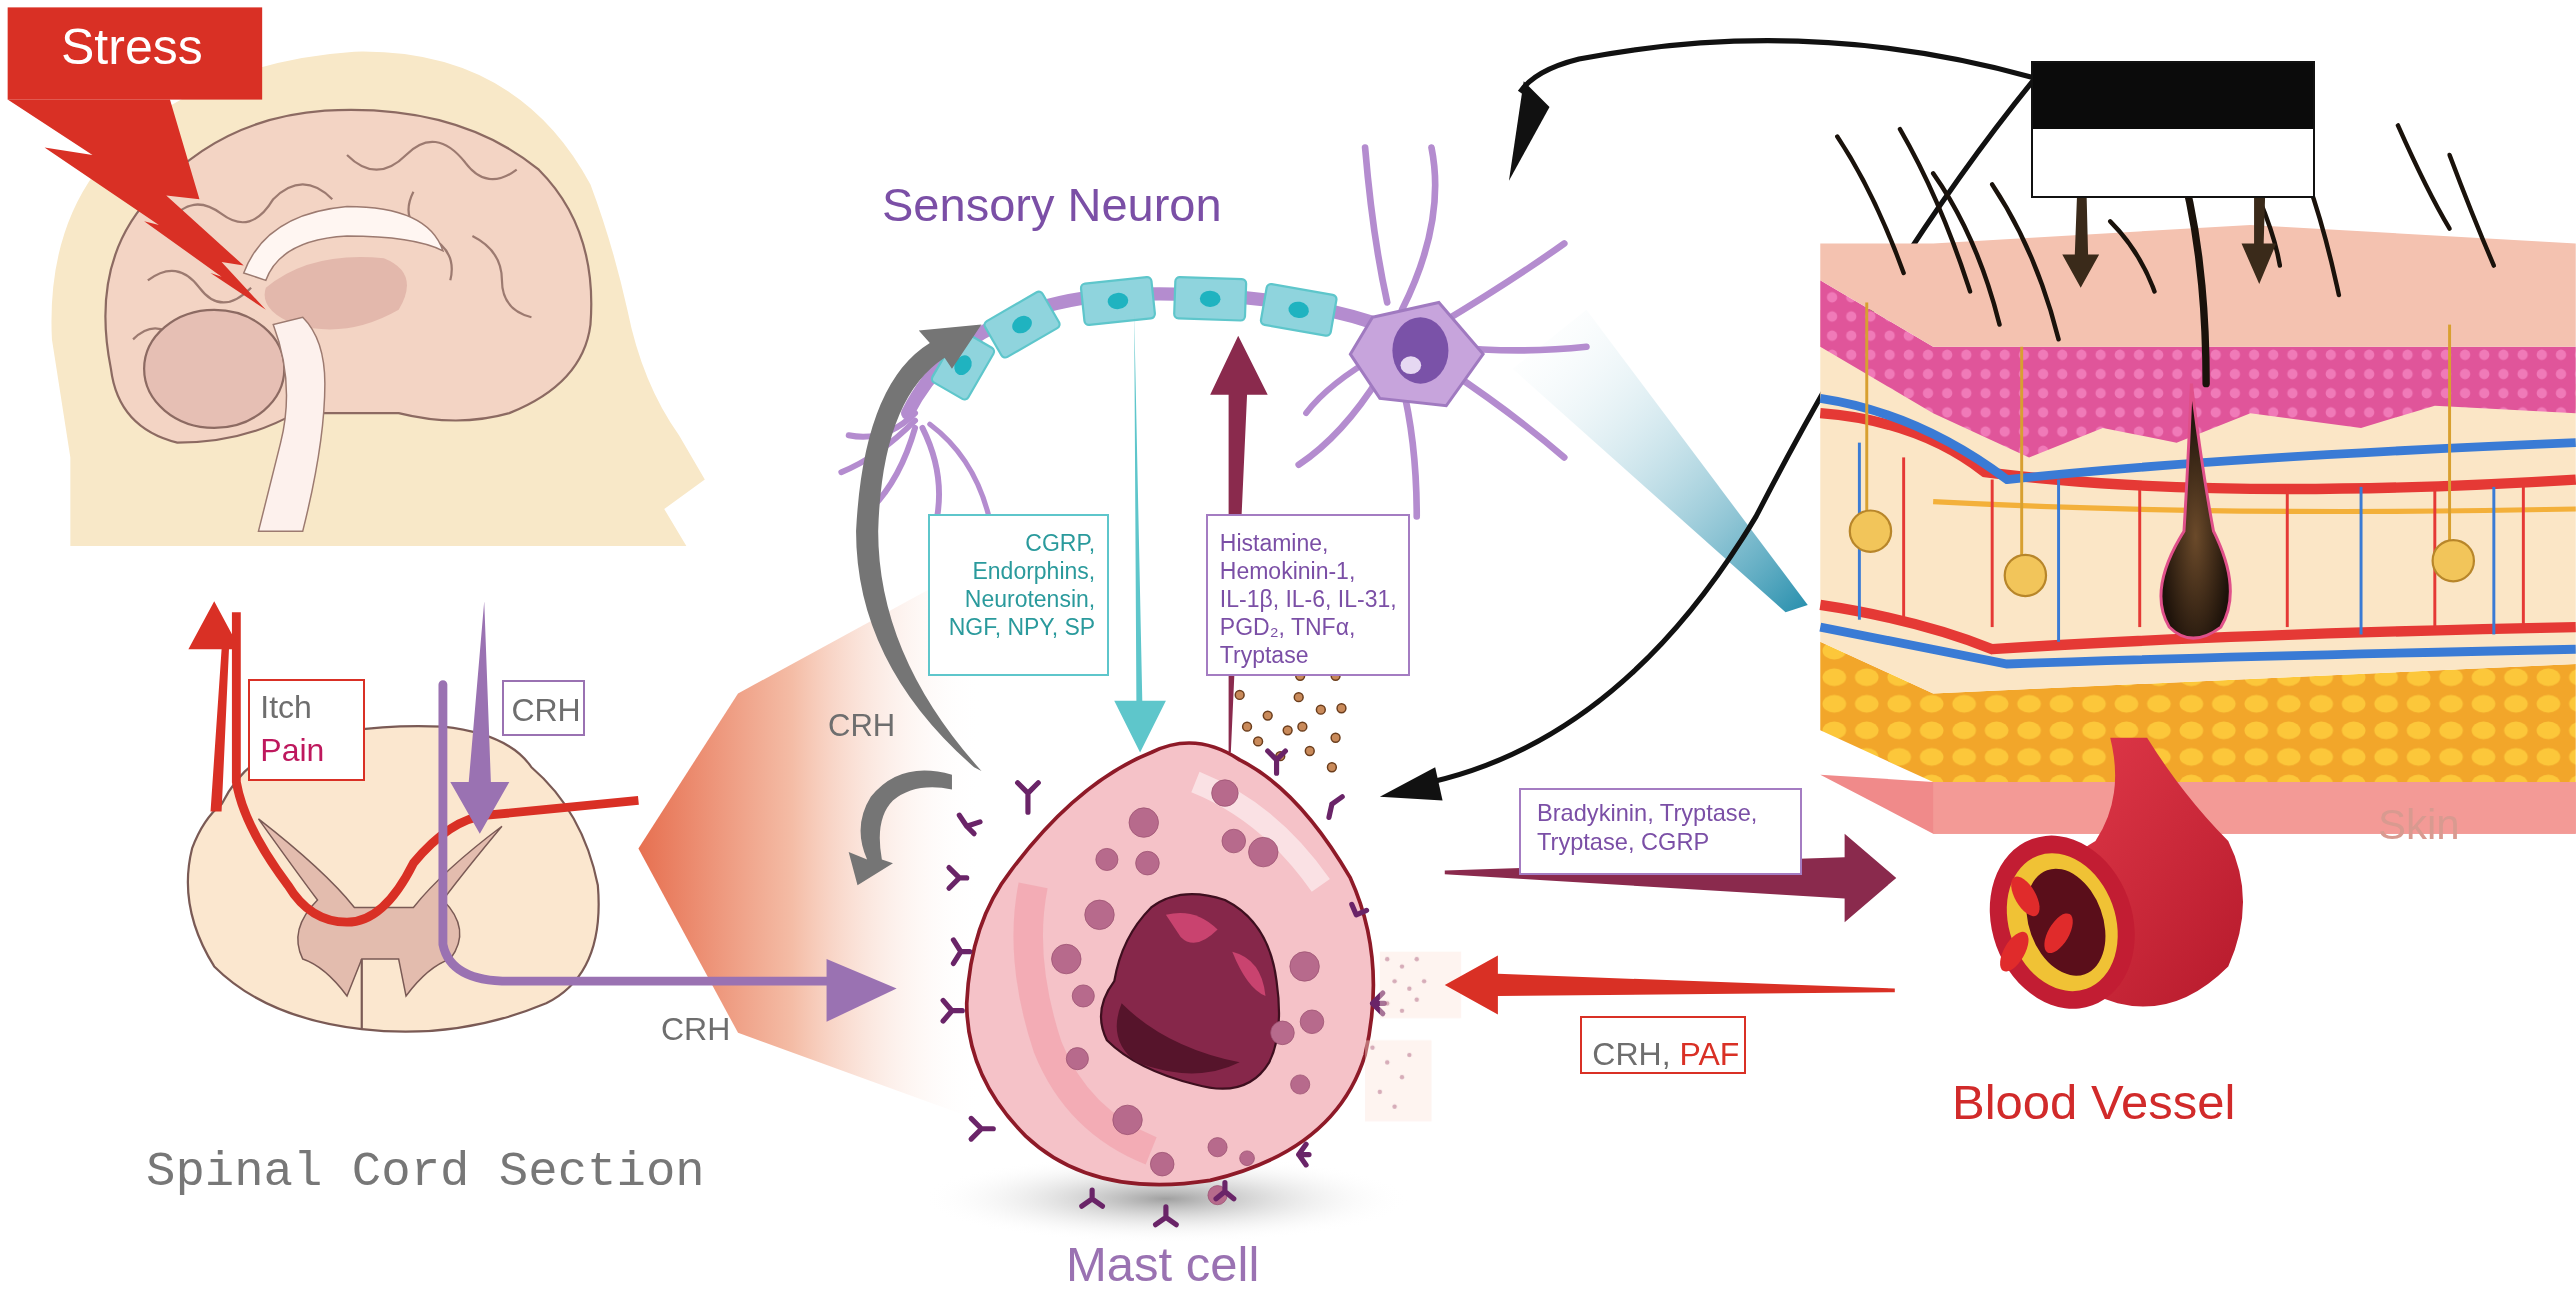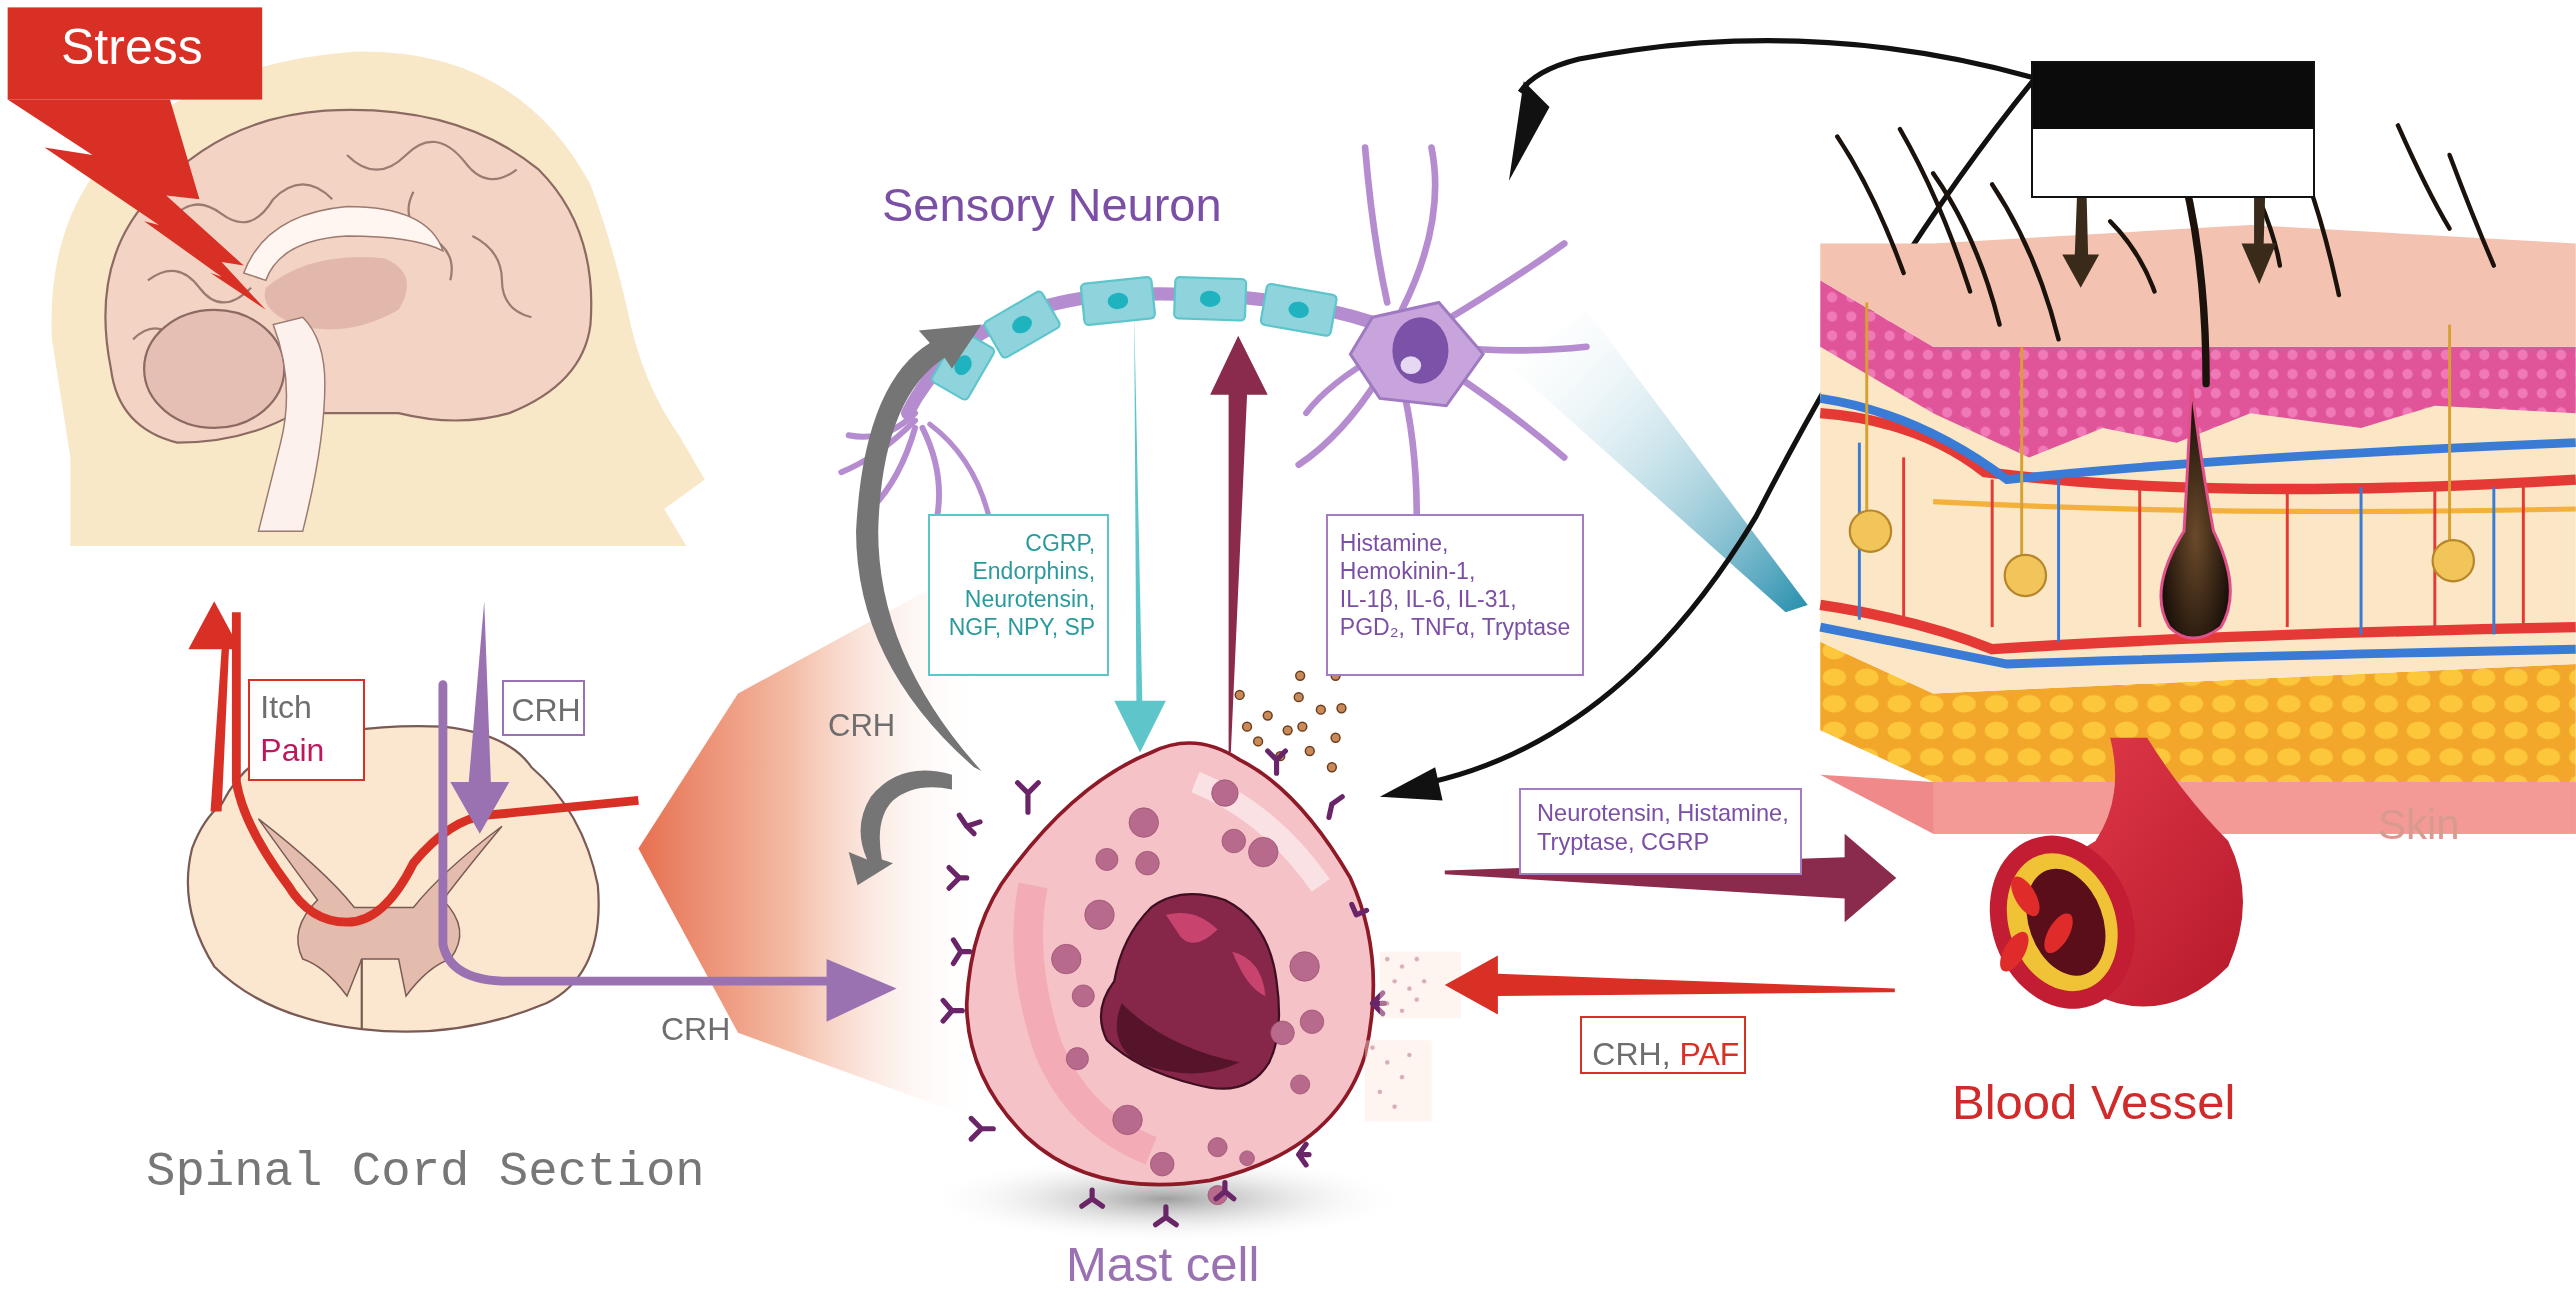--- a/index.html
+++ b/index.html
@@ -321,42 +321,42 @@
 
 <div class="box" style="left:928px; top:514px; width:181px; height:162px; border:2.2px solid #5ec6cb; text-align:right;">
   <div class="box-text" style="right:11.8px; top:13.3px; font-size:23px; color:#2a9a9c; text-align:right;">
     <div>CGRP,</div>
     <div>Endorphins,</div>
     <div>Neurotensin,</div>
     <div>NGF, NPY, SP</div>
   </div>
 </div>
 
-<div class="box" style="left:1326px; top:514px; width:258px; height:162px; border:2.2px solid #a47cc2;padding-left:23px;">
+<div class="box" style="left:1206px; top:514px; width:204px; height:162px; border:2.2px solid #a47cc2;padding-left:23px;">
   <div class="box-text" style="left:11.8px; top:13.3px; font-size:23px; color:#7b4fa6;">
     <div>Histamine,</div>
     <div>Hemokinin-1,</div>
     <div>IL-1β, IL-6, IL-31,</div>
     <div>PGD₂, TNFα, Tryptase</div>
   </div>
 </div>
 
 <div class="title" style="left:828px; top:708px; font-size:31px; color:#6e6e6e;">CRH</div>
 
 <div class="title" style="left:1066px; top:1236px; font-size:49px; color:#9a72b2;">Mast cell</div>
 
 <div class="box" style="left:2031px; top:61px; width:284px; height:137px; border:2.2px solid #111;">
   <div style="position:absolute; left:0; top:0; right:0; height:66px; background:#0b0b0b;"></div>
 </div>
 
 <div class="title" style="left:2378px; top:801px; font-size:42px; color:#d89a90;">Skin</div>
 
 <div class="box" style="left:1519px; top:788px; width:283px; height:87px; border:2.2px solid #a47cc2;">
   <div class="box-text" style="left:16px; top:8.9px; font-size:23.6px; color:#7b4fa6;">
-    <div>Neurotensin, Histamine,</div>
+    <div>Bradykinin, Tryptase,</div>
     <div>Tryptase, CGRP</div>
   </div>
 </div>
 
 <div class="box" style="left:1580px; top:1016px; width:166px; height:58px; border:2.2px solid #d93025;">
   <div class="box-text" style="left:10.3px; top:17px; font-size:32px; white-space:nowrap;">
     <span style="color:#6e6e6e;">CRH, </span><span style="color:#d93025;">PAF</span>
   </div>
 </div>
 

